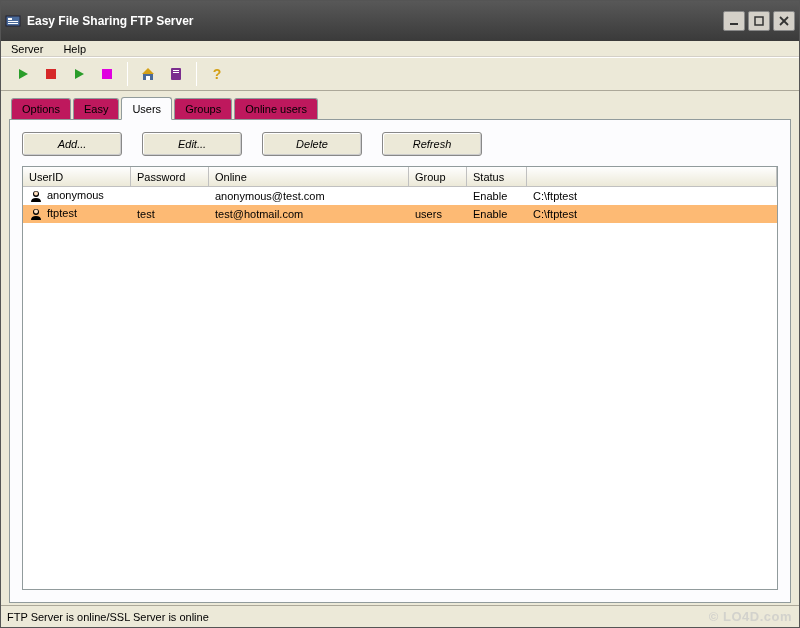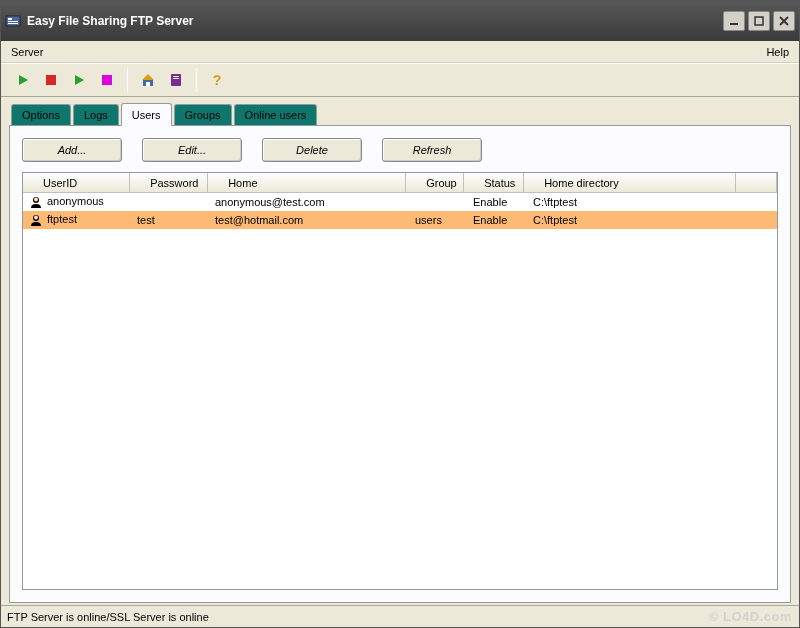--- a/index.html
+++ b/index.html
@@ -42,28 +42,27 @@
   border: 1px solid #888;
   border-radius: 2px;
   display: flex; align-items: center; justify-content: center;
   font-family: Arial, sans-serif;
   font-size: 10px;
   color: #333;
   cursor: pointer;
 }
 .win-btn svg { width: 10px; height: 10px; }
 .menubar {
-  height: 22px;
+  height: 16px;
   background: #ece9d8;
   display: flex;
   align-items: center;
   padding: 0 6px;
   border-bottom: 1px solid #d4d0c8;
-  gap: 4px;
-  justify-content: space-between;
+  gap: 12px;
 }
 .menubar span { cursor: pointer; padding: 2px 4px; }
 .toolbar {
   height: 34px;
   background: #ece9d8;
   display: flex;
   align-items: center;
   padding: 0 8px;
   border-top: 1px solid #fff;
   border-bottom: 1px solid #aca899;
@@ -86,21 +85,21 @@
   display: flex;
   flex-direction: column;
 }
 .tabs {
   display: flex;
   align-items: flex-end;
   margin-left: 2px;
 }
 .tab {
   padding: 4px 10px;
-  background: #0f766e;
+  background: #be185d;
   border: 1px solid #919b9c;
   border-bottom: none;
   border-radius: 3px 3px 0 0;
   margin-right: 2px;
   cursor: pointer;
   position: relative;
 }
 .tab.active {
   background: #fcfcfe;
   border-bottom: 1px solid #fcfcfe;
@@ -144,21 +143,21 @@
   flex-direction: column;
 }
 .list-header {
   display: flex;
   background: #ece9d8;
   height: 20px;
 }
 .list-header .col {
   border-right: 1px solid #c0c0c0;
   border-bottom: 1px solid #c0c0c0;
-  padding: 2px 20px;
+  padding: 2px 6px;
   display: flex;
   align-items: center;
   background: linear-gradient(#fefefe, #ece9d8);
   cursor: pointer;
 }
 .list-body {
   flex: 1;
   background: white;
   overflow: auto;
 }
@@ -284,40 +283,39 @@
     <div class="tb-btn">
       <svg width="16" height="16" viewBox="0 0 16 16">
           <text x="8" y="13" font-size="14" font-weight="bold" fill="#d4a017" text-anchor="middle" font-family="Arial">?</text>
         </svg>
     </div>
   </div>
 
   <div class="content">
     <div class="tabs">
       <div class="tab">Options</div>
-      <div class="tab">Logs</div>
+      <div class="tab">Easy</div>
       <div class="tab active">Users</div>
       <div class="tab">Groups</div>
       <div class="tab">Online users</div>
     </div>
     <div class="tab-panel">
       <div class="btn-row">
         <button class="btn">Add...</button>
         <button class="btn">Edit...</button>
         <button class="btn">Delete</button>
         <button class="btn">Refresh</button>
       </div>
       <div class="list-wrap">
         <div class="list-header">
           <div class="col c-userid">UserID</div>
           <div class="col c-password">Password</div>
-          <div class="col c-email">Home</div>
+          <div class="col c-email">Online</div>
           <div class="col c-group">Group</div>
           <div class="col c-status">Status</div>
-          <div class="col c-home">Home directory</div>
           <div class="col c-last"></div>
         </div>
         <div class="list-body">
           <div class="row">
             <div class="cell c-userid">
               <span class="user-icon">
                 <svg viewBox="0 0 14 14">
                     <circle cx="7" cy="5" r="3" fill="#000"></circle>
                     <path d="M2 13 Q2 9 7 9 Q12 9 12 13 Z" fill="#000"></path>
                     <circle cx="7" cy="4.5" r="2" fill="#ffe0c0"></circle>

